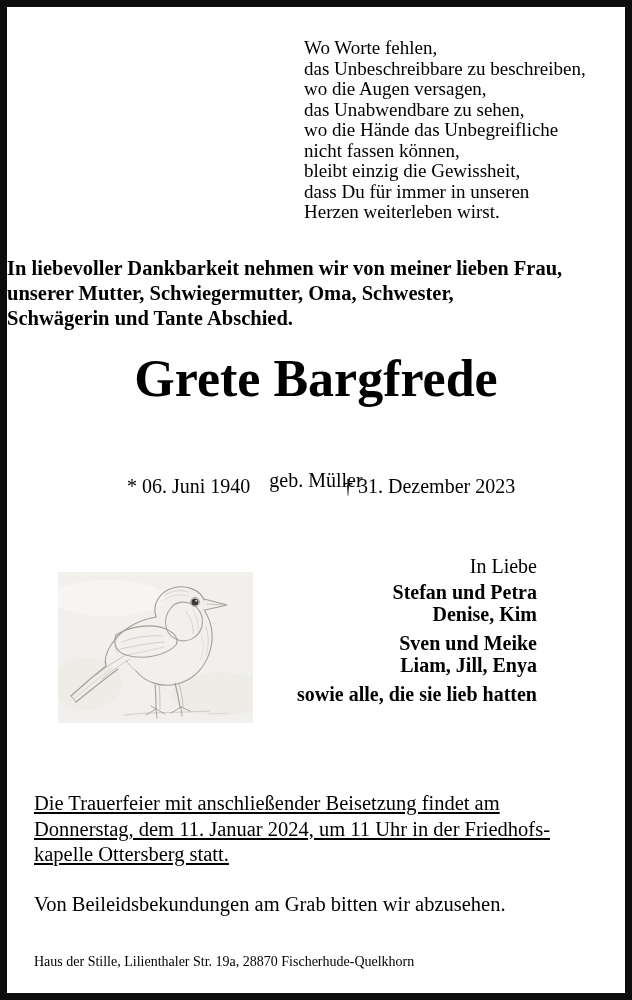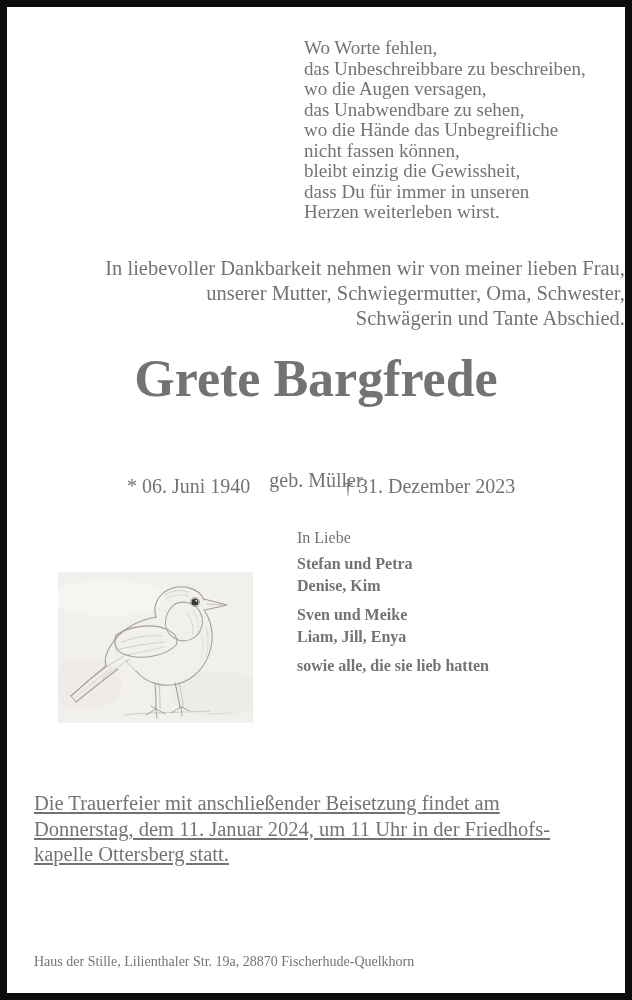--- a/index.html
+++ b/index.html
@@ -5,51 +5,52 @@
   html, body { margin: 0; padding: 0; background: #ffffff; }
   body {
     width: 632px; height: 1000px;
     font-family: "Liberation Serif", serif;
   }
   .sheet {
     position: relative;
     width: 618px; height: 986px;
     border: 7px solid #0d0d0d;
     background: #ffffff;
-    color: #737373;
+    color: #000000;
     overflow: hidden;
   }
   .abs { position: absolute; margin: 0; }
   .poem {
     left: 297px; top: 31px;
     font-size: 19px; line-height: 20.5px;
     white-space: pre-line;
   }
   .intro {
     left: 0; width: 618px; top: 249px;
-    text-align: right;
+    text-align: left;
     font-size: 20.5px; line-height: 25px;
     white-space: pre-line;
+    font-weight: bold;
   }
   .name {
     left: 0; width: 618px; top: 346px;
     text-align: center;
     font-size: 52px; font-weight: bold; line-height: 1;
   }
   .maiden {
     left: 0; width: 618px; top: 434px;
     text-align: center;
     font-size: 20px; line-height: 22px; margin-top: 28px;
   }
   .date { top: 468px; font-size: 20px; line-height: 22px; }
   .birth { left: 120px; }
   .death { left: 336px; }
   .bird-figure { left: 51px; top: 565px; width: 195px; height: 151px; }
   .bird-figure svg { display: block; width: 195px; height: 151px; }
-  .mourners { left: 290px; top: 520px; font-size: 16px; line-height: 22px; }
+  .mourners { left: 290px; top: 548px; font-size: 20px; line-height: 22px; text-align: right; }
   .mourners .salutation { font-weight: normal; margin-bottom: 4px; }
   .mourners .grp { font-weight: bold; margin-bottom: 7px; white-space: pre-line; }
   .mourners .closing { font-weight: bold; margin-bottom: 0; }
   .funeral {
     left: 27px; top: 784px; width: 585px;
     font-size: 20.5px; line-height: 25.5px;
     white-space: pre-line;
     text-decoration: underline;
   }
   .condolence { left: 27px; top: 885px; width: 585px; font-size: 20.5px; line-height: 25px; }
@@ -133,16 +134,17 @@
 Denise, Kim</div>
     <div class="grp">Sven und Meike
 Liam, Jill, Enya</div>
     <div class="grp closing">sowie alle, die sie lieb hatten</div>
   </div>
 
   <p class="abs funeral">Die Trauerfeier mit anschließender Beisetzung findet am
 Donnerstag, dem 11. Januar 2024, um 11 Uhr in der Friedhofs-
 kapelle Ottersberg statt.</p>
 
+  <p class="abs condolence">Von Beileidsbekundungen am Grab bitten wir abzusehen.</p>
 
   <p class="abs address">Haus der Stille, Lilienthaler Str. 19a, 28870 Fischerhude-Quelkhorn</p>
 
 </div>
 
 </body></html>

